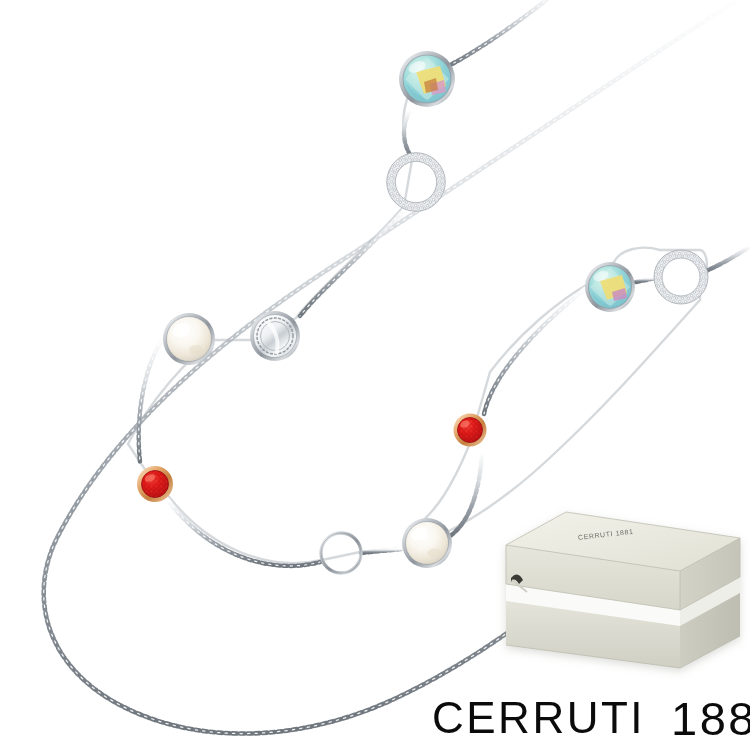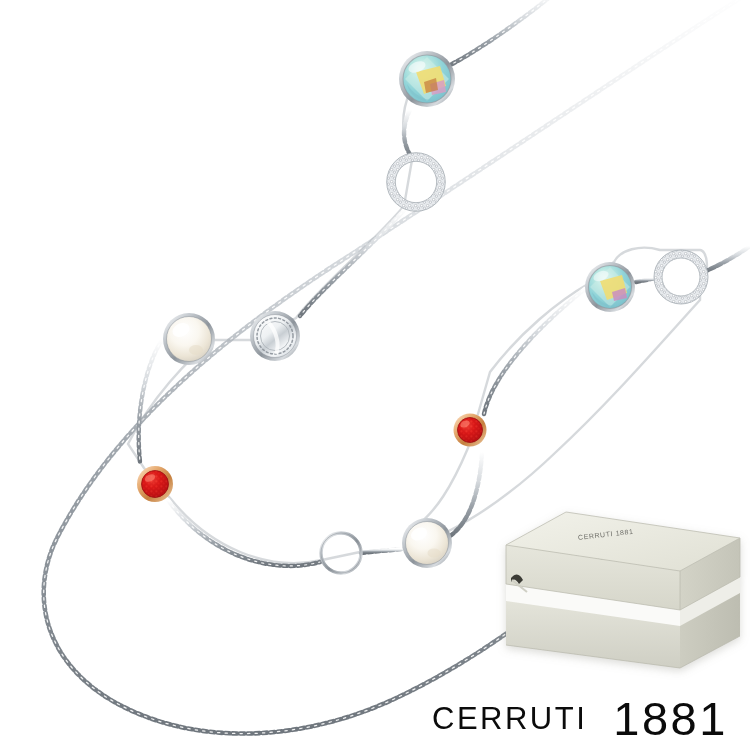--- a/index.html
+++ b/index.html
@@ -12,21 +12,21 @@
 
   
   #brand-logo{
     position:absolute;left:432px;top:692px;
     width:310px;height:52px;
     display:flex;align-items:center;justify-content:flex-start;
     white-space:nowrap;
   }
   #brand-logo .word{
     font-family:"Liberation Sans", sans-serif;
-    font-size:31px;
+    font-size:44px;
     font-weight:400;
     color:#0b0b0b;
     letter-spacing:2.5px;
     line-height:1;
   }
   #brand-logo .year{
     font-family:"Liberation Sans", sans-serif;
     font-size:47px;
     font-weight:400;
     color:#0b0b0b;

